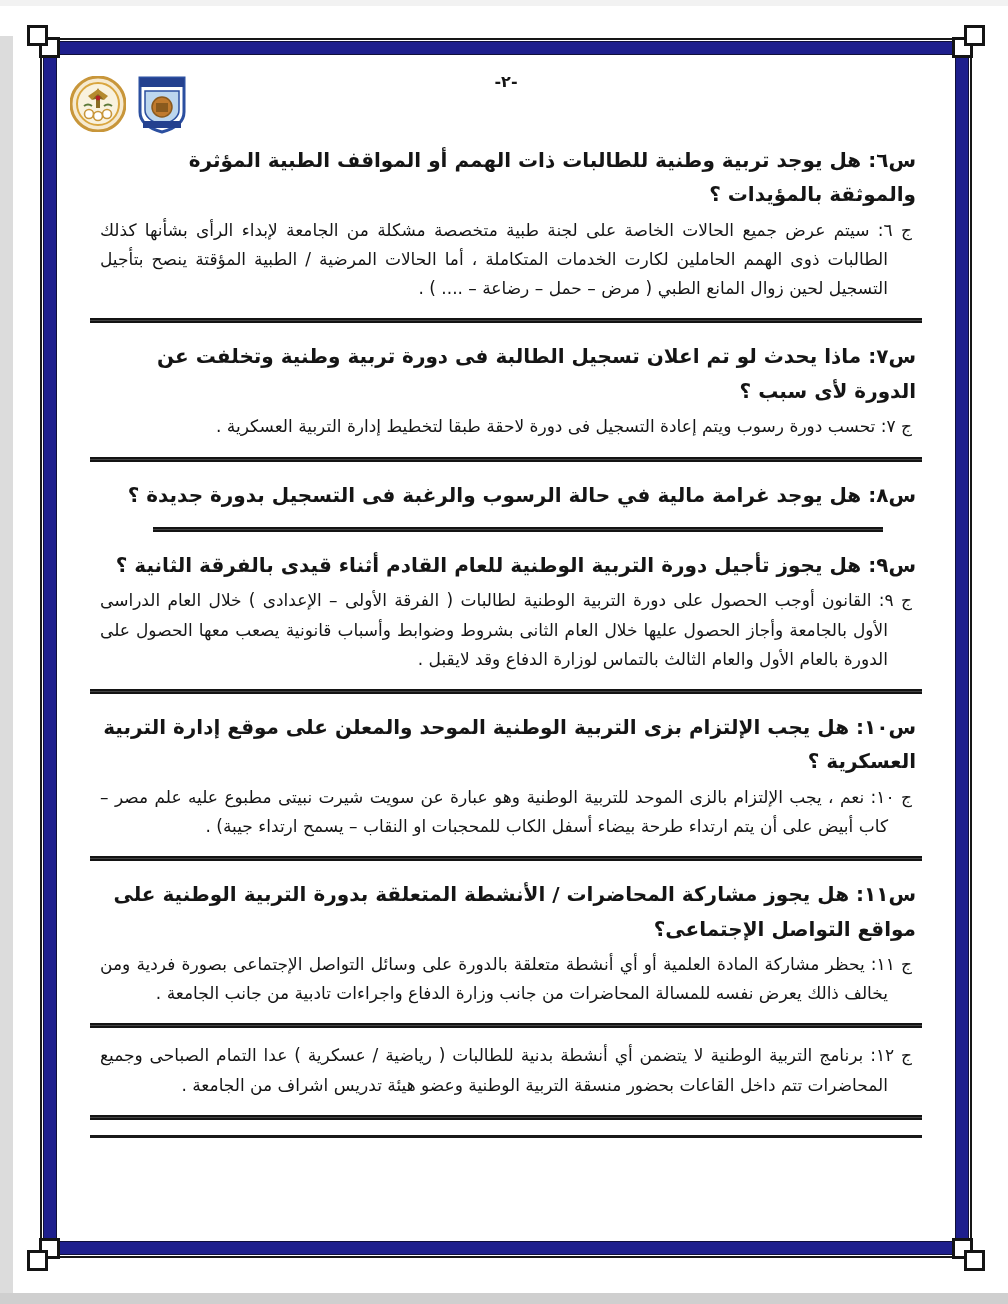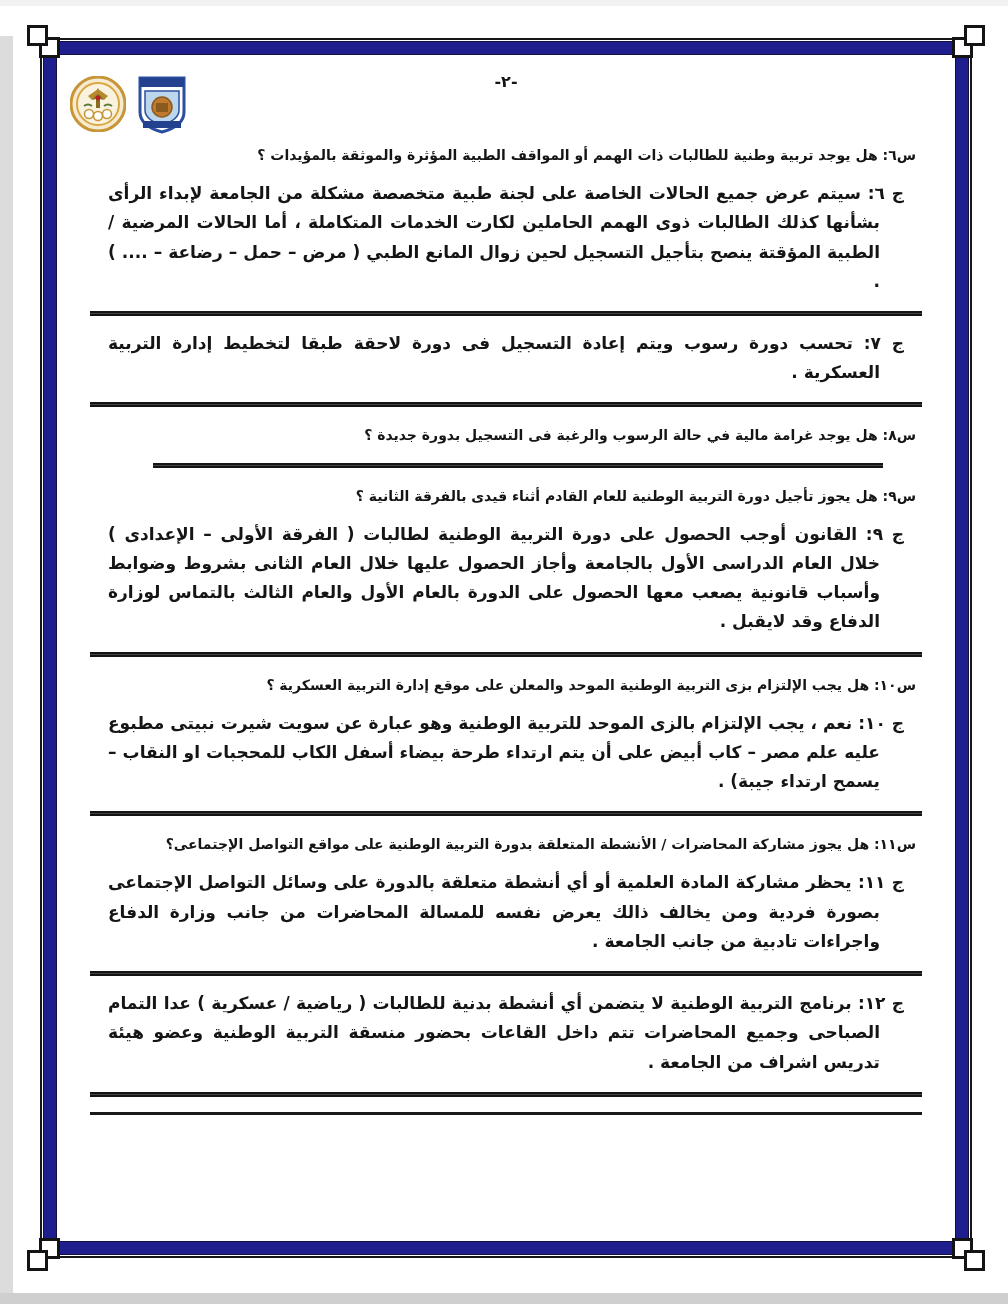--- a/index.html
+++ b/index.html
@@ -48,25 +48,25 @@
     direction:rtl;color:#151515;z-index:2;
     padding:0 40px;box-sizing:border-box;
   }
   .page-number{
     text-align:center;font-weight:bold;font-size:16px;
     margin:16px 0 0;letter-spacing:2px;direction:ltr;
   }
   .faq{margin-top:52px;}
   .qa-block{margin:0;}
   .question{
-    margin:16px 0 3px;font-weight:bold;font-size:14px;line-height:1.72;
+    margin:16px 0 3px;font-weight:bold;font-size:20px;line-height:1.72;
     text-align:right;
   }
   .answer{
-    margin:12px;font-weight:bold;font-size:17px;line-height:1.72;
+    margin:4px;font-weight:normal;font-size:17px;line-height:1.72;
     text-align:justify;padding-right:24px;text-indent:-24px;
   }
   .sep{
     height:1px;border-top:2px solid #141414;border-bottom:2px solid #141414;
     background:#444;margin:15px -6px 13px;
   }
   .sep.narrow{margin-right:4%;margin-left:7%;}
   .sep.thin{height:0;border-bottom:none;border-top:3px solid #191919;background:none;}
 </style>
 </head>
@@ -123,20 +123,21 @@
 
   <div class="faq">
 
     <div class="qa-block">
       <p class="question">س٦: هل يوجد تربية وطنية للطالبات ذات الهمم أو المواقف الطبية المؤثرة والموثقة بالمؤيدات ؟</p>
       <p class="answer">ج ٦: سيتم عرض جميع الحالات الخاصة على لجنة طبية متخصصة مشكلة من الجامعة لإبداء الرأى بشأنها كذلك الطالبات ذوى الهمم الحاملين لكارت الخدمات المتكاملة ، أما الحالات المرضية / الطبية المؤقتة ينصح بتأجيل التسجيل لحين زوال المانع الطبي ( مرض – حمل – رضاعة – .... ) .</p>
     </div>
     <div class="sep"></div>
 
     <div class="qa-block">
+      <p class="question">س٧: ماذا يحدث لو تم  اعلان تسجيل الطالبة فى دورة تربية وطنية وتخلفت عن الدورة لأى سبب ؟</p>
       <p class="answer">ج ٧: تحسب دورة رسوب ويتم إعادة التسجيل فى دورة لاحقة طبقا لتخطيط إدارة التربية العسكرية  .</p>
     </div>
     <div class="sep"></div>
 
     <div class="qa-block">
       <p class="question">س٨: هل يوجد غرامة مالية في حالة الرسوب والرغبة فى التسجيل بدورة جديدة ؟</p>
     </div>
     <div class="sep narrow"></div>
 
     <div class="qa-block">

